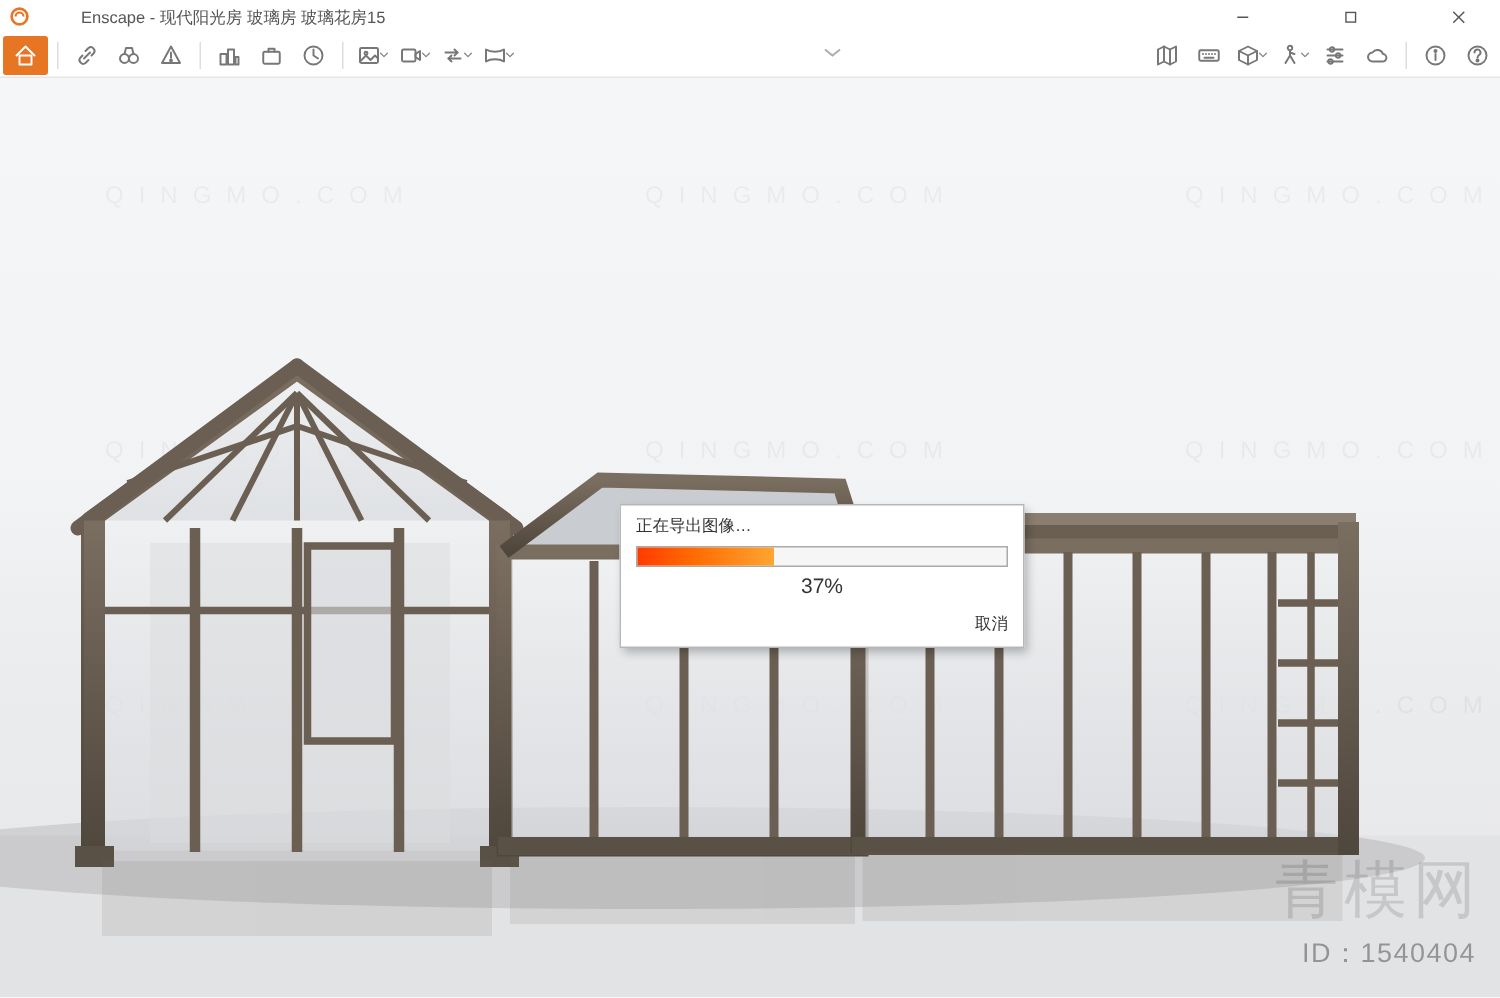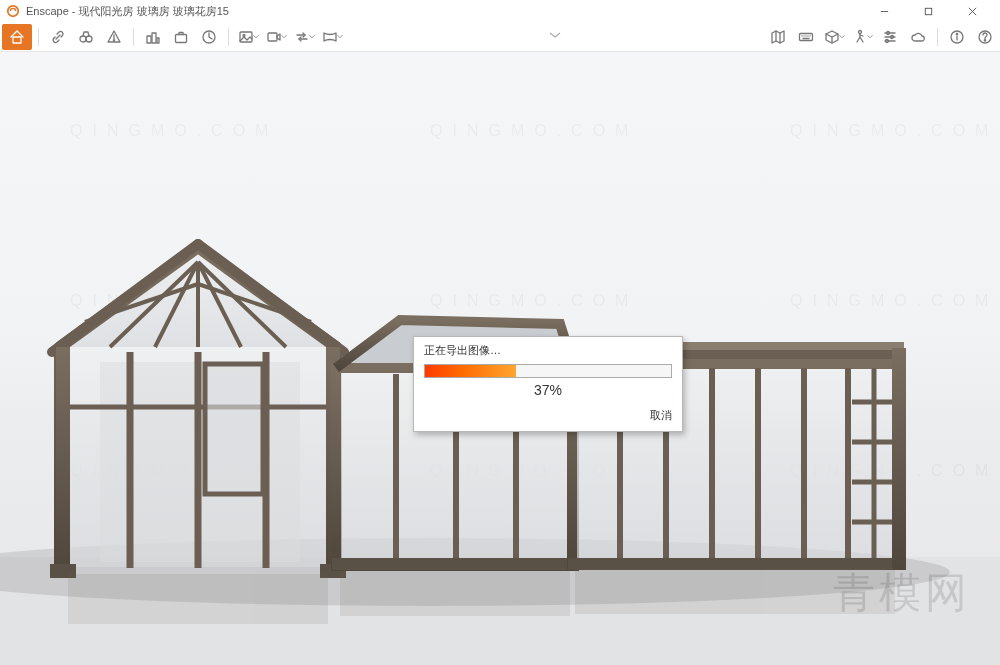--- a/index.html
+++ b/index.html
@@ -15,20 +15,21 @@
   
   .title-bar {
     height: 22px;
     background: #fff;
     display: flex;
     align-items: center;
     font-size: 11px;
     color: #555;
     padding: 0 6px;
     user-select: none;
+    gap: 28px;
   }
   .title-bar .app-icon {
     width: 14px; height: 14px;
     margin-right: 6px;
     display: flex; align-items: center; justify-content: center;
   }
   .title-bar .app-icon svg { width: 14px; height: 14px; }
   .title-bar .title-text { flex: 0 0 auto; }
   .title-bar .spacer { flex: 1 1 auto; }
   .sys-btn {
@@ -103,21 +104,21 @@
     font-size: 16px;
     letter-spacing: 10px;
   }
   .wm-grid span {
     position:absolute;
     white-space: nowrap;
   }
 
   .brand-cn {
     position:absolute;
-    right: 29px; bottom: 44px;
+    right: 12px; bottom: 44px;
     font-size: 42px;
     font-family: "STKaiti","KaiTi","SimSun",serif;
     color: rgba(0,0,0,0.12);
     letter-spacing: 4px;
     pointer-events:none;
   }
   .brand-id {
     position:absolute;
     right: 16px; bottom: 18px;
     font-size: 18px;
@@ -501,20 +502,21 @@
 
       <g opacity="0.12">
         <rect x="68" y="522" width="260" height="50" fill="#6a5f52"></rect>
         <rect x="340" y="518" width="230" height="46" fill="#6a5f52"></rect>
         <rect x="575" y="516" width="320" height="46" fill="#6a5f52"></rect>
       </g>
     </svg>
   </div>
 
   <div class="brand-cn">青模网</div>
+  <div class="brand-id">ID：1540404</div>
 
   <div class="dialog">
     <div class="dlg-title">正在导出图像…</div>
     <div class="bar-wrap">
       <div class="bar-fill" style="width: 37%;"></div>
     </div>
     <div class="pct">37%</div>
     <div class="cancel-row">
       <span class="cancel-link">取消</span>
     </div>

